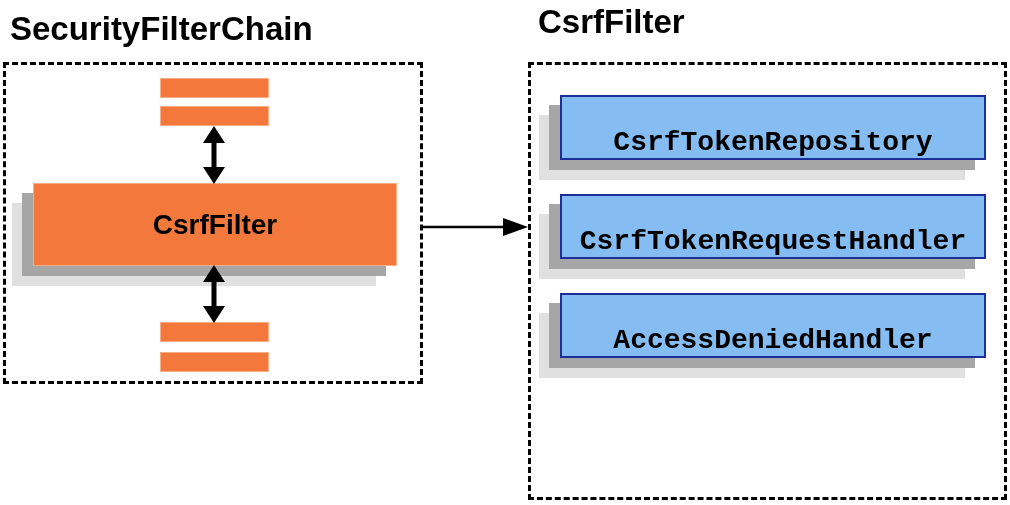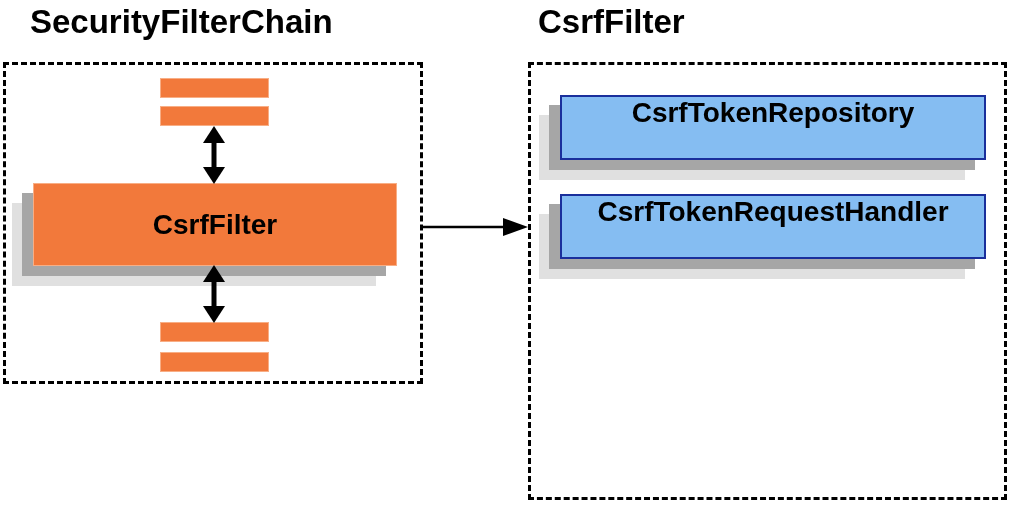--- a/index.html
+++ b/index.html
@@ -16,21 +16,21 @@
     overflow: hidden;
   }
   .diagram-title {
     position: absolute;
     font-size: 33px;
     font-weight: 700;
     color: #000000;
     white-space: nowrap;
     letter-spacing: 0px;
   }
-  .title-left { left: 10px; top: 3px; margin-left: 20px; }
+  .title-left { left: 10px; top: 10px; }
   .title-right { left: 538px; top: 3px; }
 
   .panel {
     position: absolute;
     border: 3px dashed #000000;
     box-sizing: border-box;
     background: transparent;
   }
   .panel-left {
     left: 3px; top: 62px;
@@ -79,22 +79,23 @@
   .component-node {
     position: absolute;
     left: 29px;
     width: 426px;
     height: 65px;
     background: #85BDF2;
     border: 2px solid #1A2F9C;
     box-sizing: border-box;
     box-shadow: -11px 10px 0 #A6A6A6, -21px 20px 0 #E0E0E0;
     display: flex;
-    align-items: flex-start;
+    align-items: flex-end;
     justify-content: center;
+    font-family: Liberation Mono, monospace;
   }
   .component-node .node-label {
     font-size: 28px;
     font-weight: 700;
     color: #000000;
     white-space: nowrap;
   }
   .component-1 { top: 30px; }
   .component-2 { top: 129px; }
   .component-3 { top: 228px; }
@@ -129,20 +130,23 @@
     <div class="bar bar-4"></div>
   </div>
 
   <div class="panel panel-right">
     <div class="component-node component-1">
       <span class="node-label">CsrfTokenRepository</span>
     </div>
     <div class="component-node component-2">
       <span class="node-label">CsrfTokenRequestHandler</span>
     </div>
+    <div class="component-node component-3">
+      <span class="node-label">AccessDeniedHandler</span>
+    </div>
   </div>
 
   <svg class="arrows-layer" viewBox="0 0 1010 505" xmlns="http://www.w3.org/2000/svg">
 
     <g>
       <line x1="214" y1="140" x2="214" y2="170" stroke="#000000" stroke-width="5"></line>
       <polygon points="214,126 203,143 225,143" fill="#000000"></polygon>
       <polygon points="214,184 203,167 225,167" fill="#000000"></polygon>
     </g>
 

